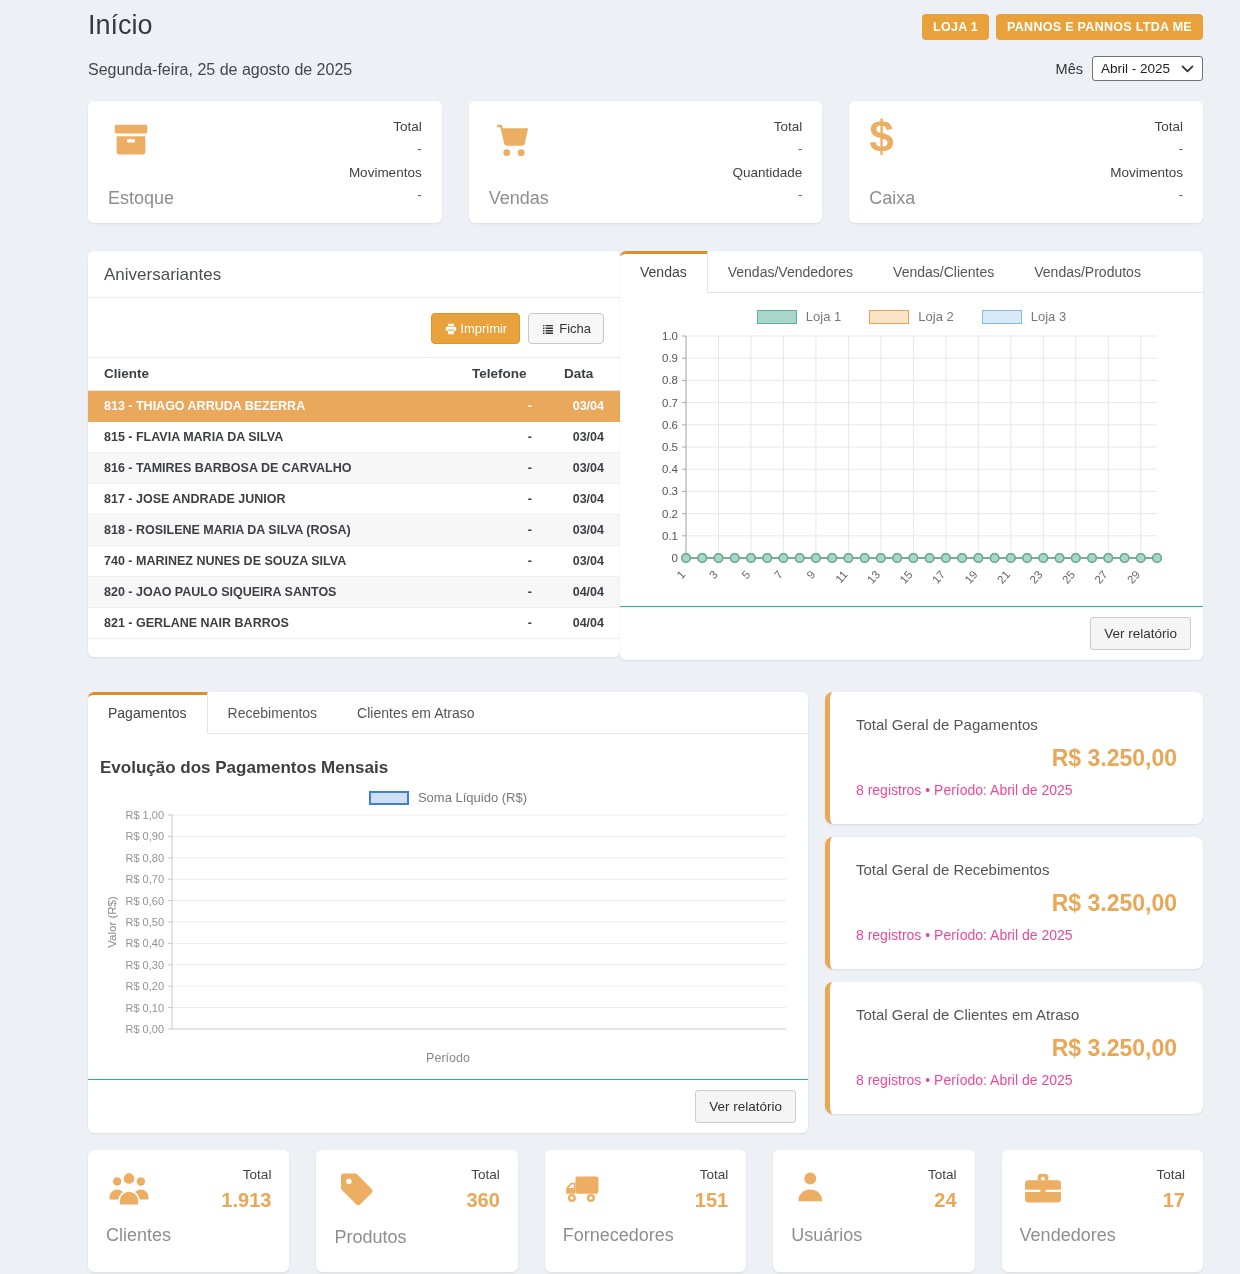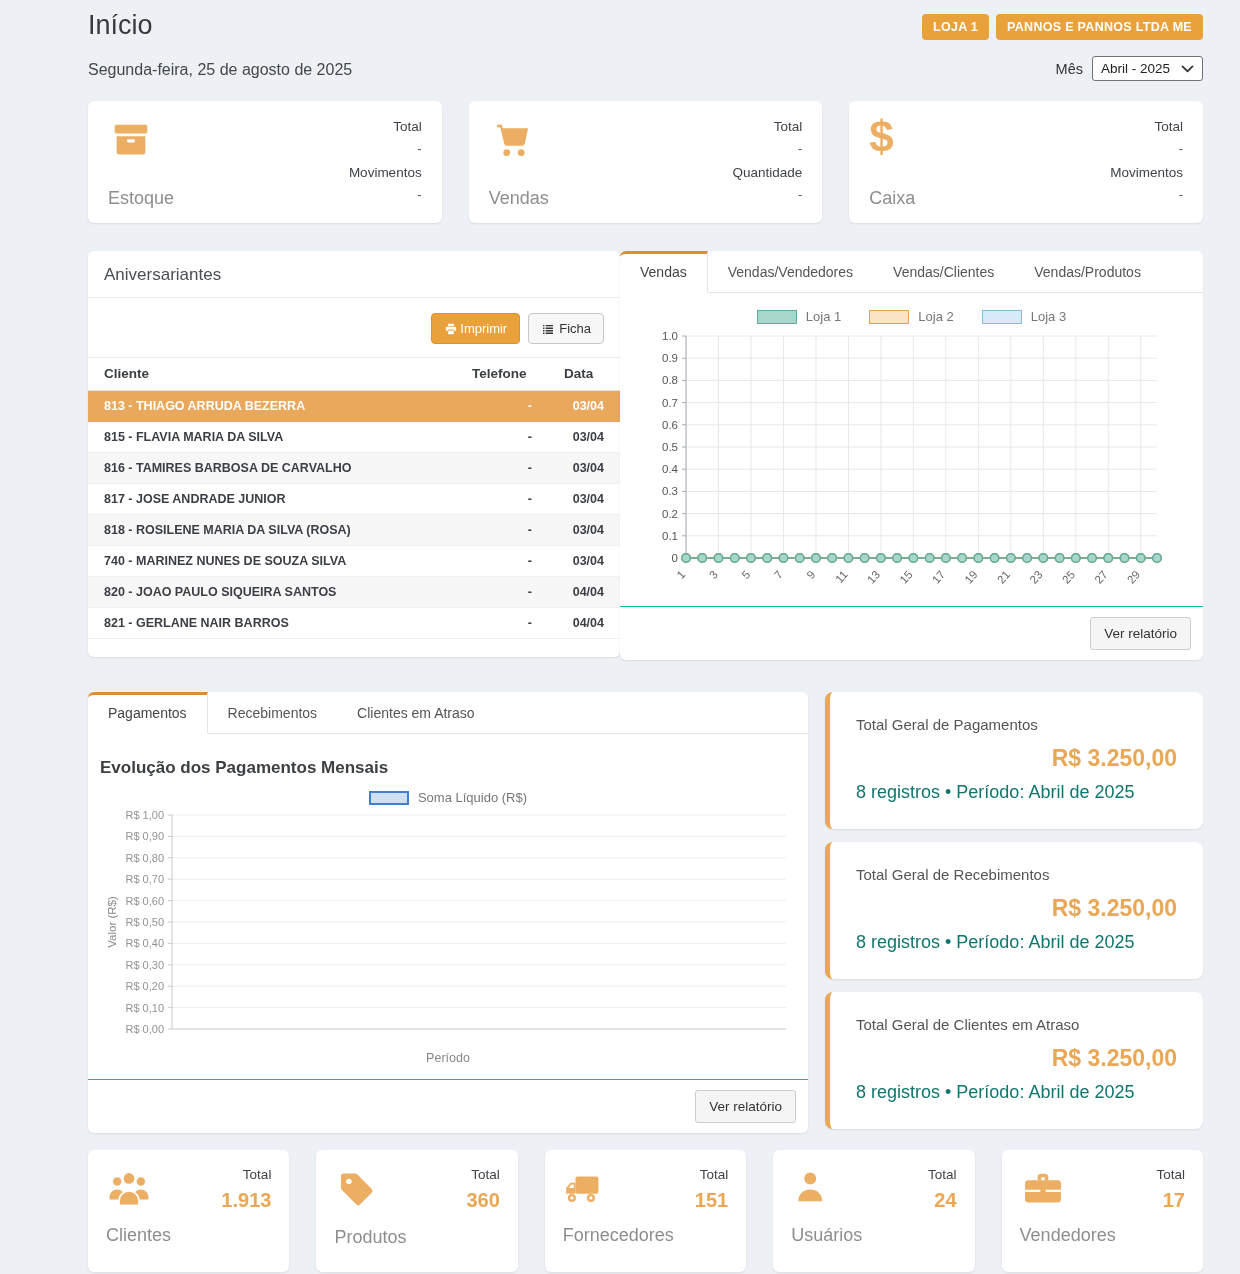--- a/index.html
+++ b/index.html
@@ -92,21 +92,21 @@
 
   
   .bottom-row { display:grid; grid-template-columns:1fr 378px; gap:17px; margin-top:32px; align-items:start; }
   .chart-title { text-align:left; font-size:17px; font-weight:700; color:#3c4043; padding:16px 0 4px; }
   .xlabel { text-align:center; font-size:12.5px; color:#888; padding:4px 0 10px; }
 
   .totals-col { display:flex; flex-direction:column; gap:13px; }
   .total-card { border-left:5px solid #eaa755; border-radius:8px; padding:24px 26px 26px; }
   .total-card-title { font-size:15px; color:#555; }
   .total-card-value { font-size:23px; font-weight:700; color:#eaa755; margin:12px 0 10px;text-align:right; }
-  .total-card-meta { font-size:18px; color:#0f766e; }
+  .total-card-meta { font-size:14px; color:#ec4899; }
 
   
   .footer-row { display:grid; grid-template-columns:repeat(5,1fr); gap:27px; margin-top:17px; }
   .stat-card { display:flex; justify-content:space-between; padding:17px 18px; height:122px; cursor:pointer; }
   .stat-left { display:flex; flex-direction:column; gap:12px; }
   .stat-right { text-align:right; }
   .stat-total-label { font-size:13.5px; color:#3f4349; }
   .stat-value { font-size:20px; font-weight:700; color:#eaa755; margin-top:7px; }
 </style>
 </head>

